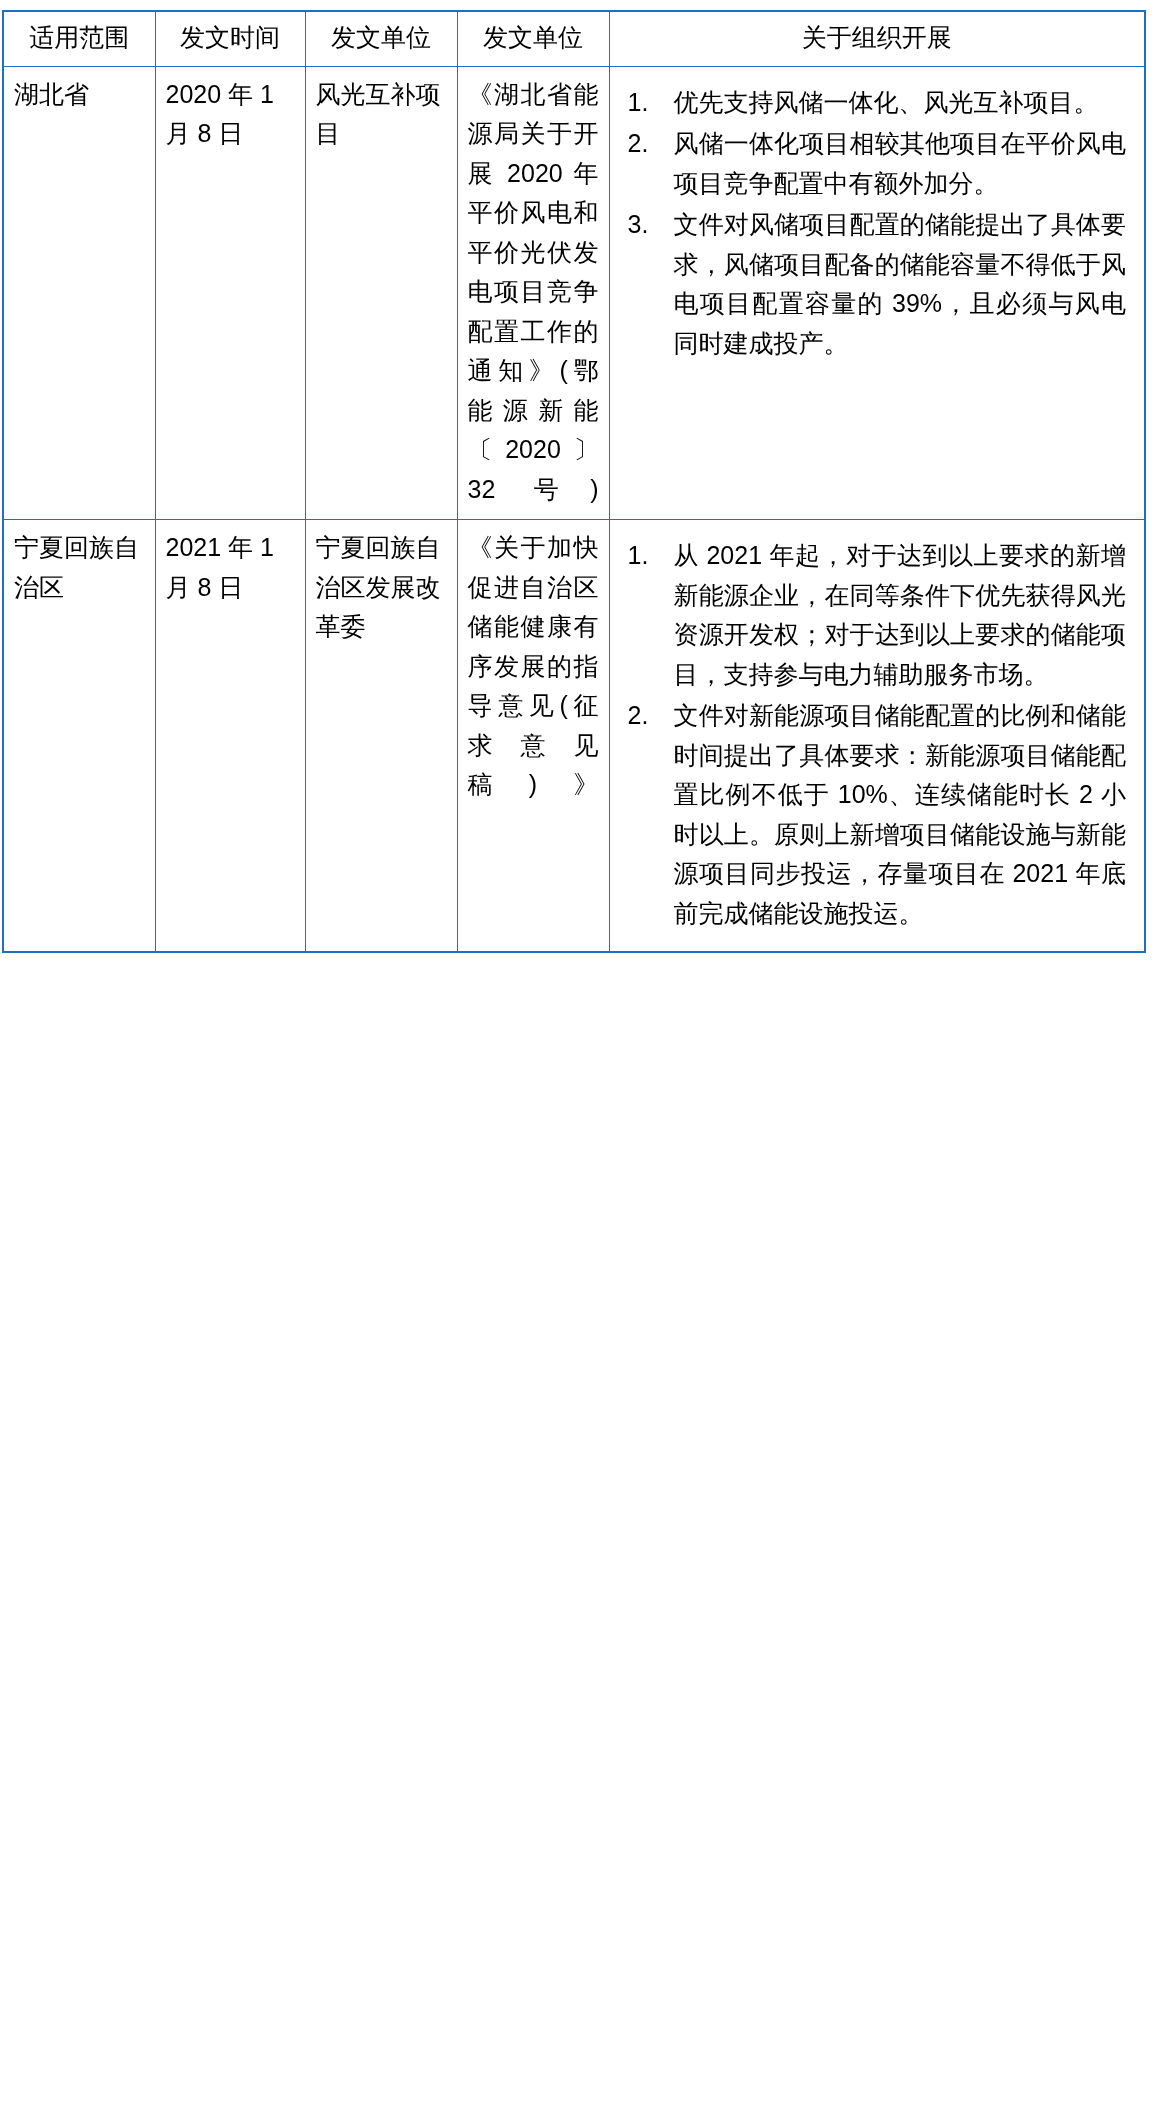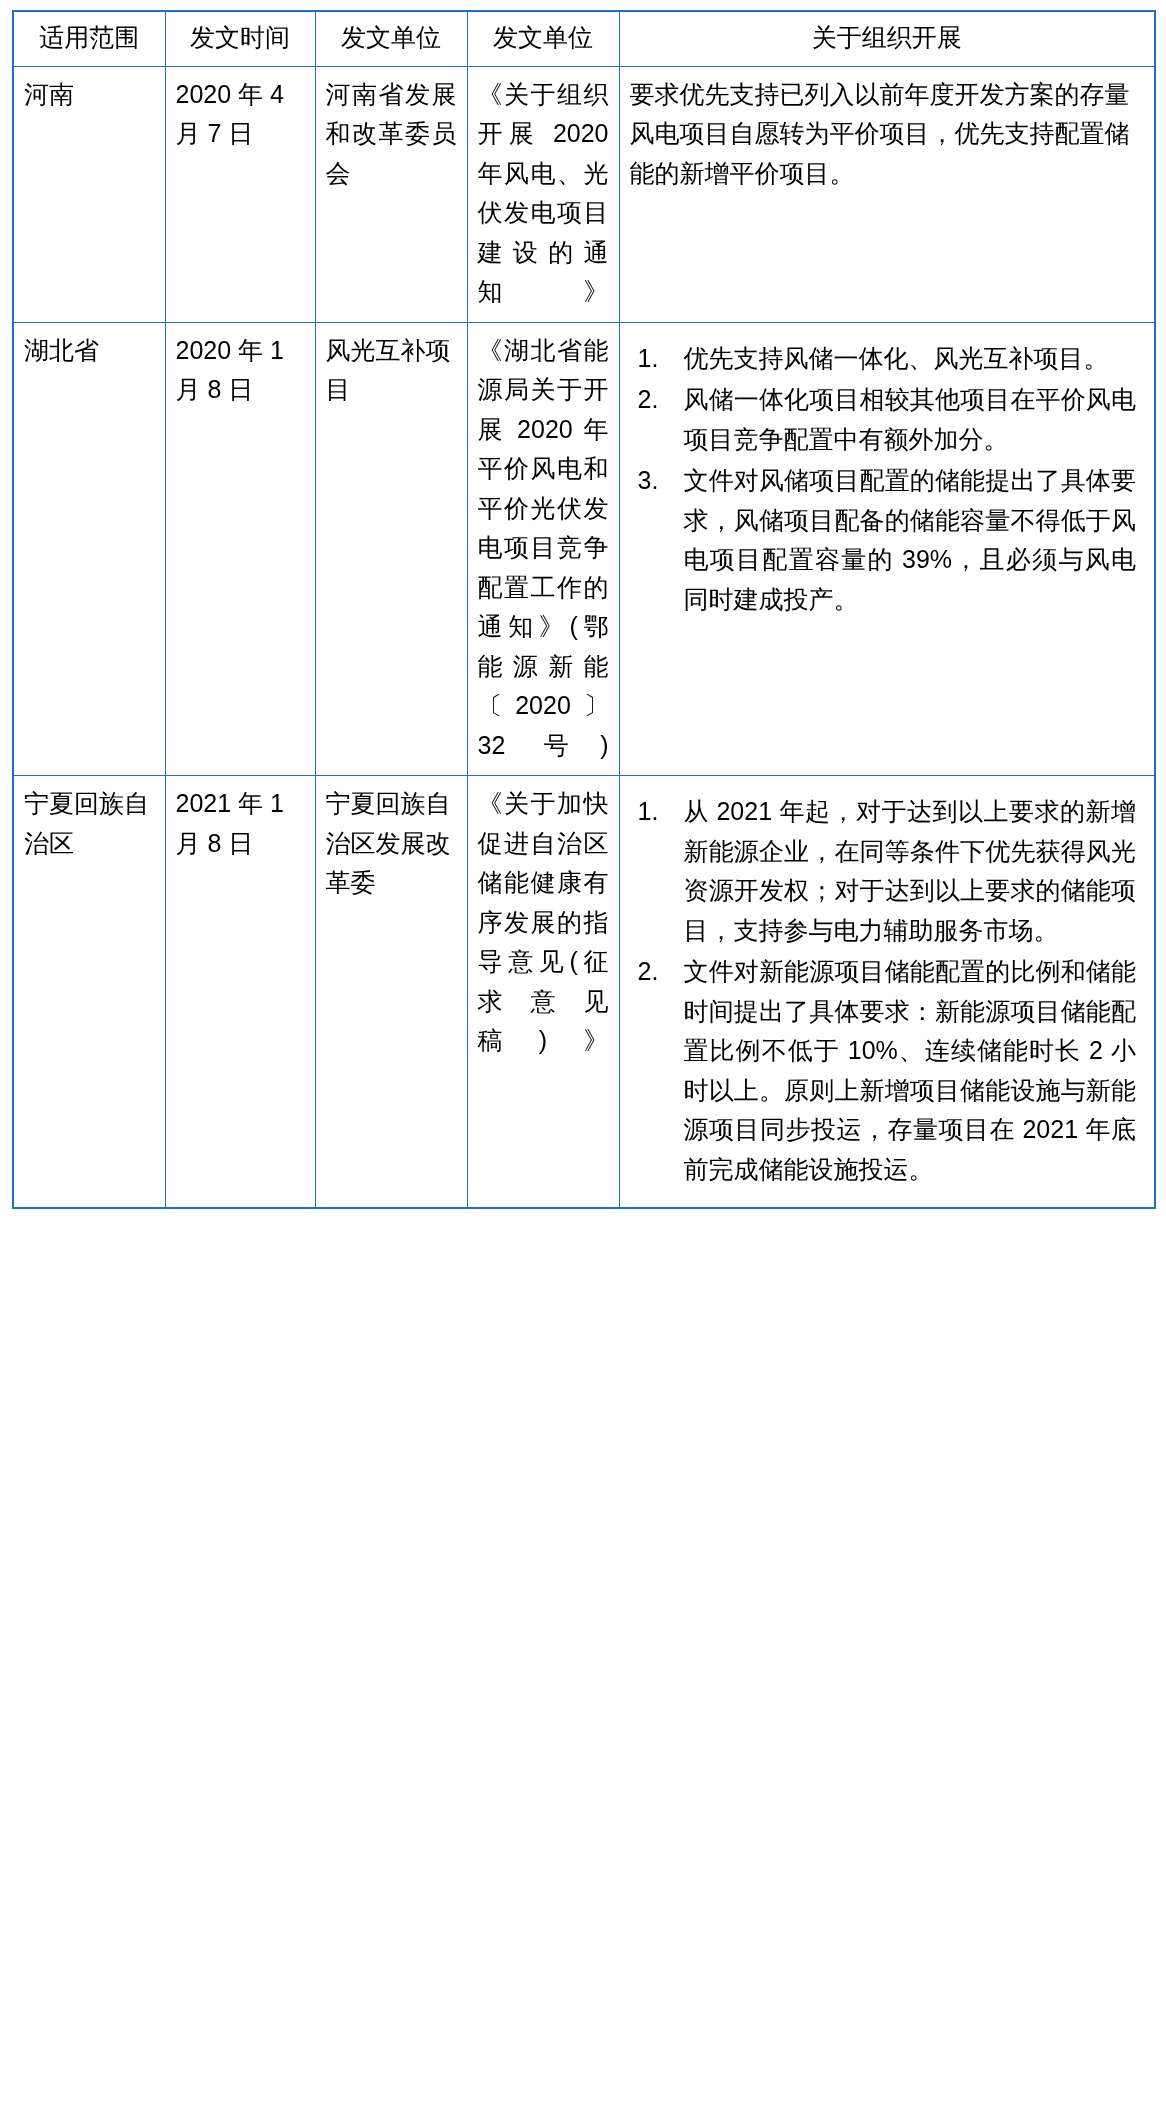--- a/index.html
+++ b/index.html
@@ -7,21 +7,21 @@
     padding: 0;
     background: #ffffff;
   }
   body {
     font-family: "Liberation Sans", "DejaVu Sans", sans-serif;
     width: 1166px;
   }
   .page {
     width: 1166px;
     box-sizing: border-box;
-    padding: 10px 12px 12px 12px;
+    padding: 10px 12px 12px 2px;
   }
   table.policy-table {
     border-collapse: collapse;
     width: 1142px;
     table-layout: fixed;
     border: 2px solid #1f6ec0;
   }
   table.policy-table th,
   table.policy-table td {
     border: 1.5px solid #1f6ec0;
@@ -99,29 +99,20 @@
       <tr>
         <th>适用范围</th>
         <th>发文时间</th>
         <th>发文单位</th>
         <th>发文单位</th>
         <th>关于组织开展</th>
       </tr>
     </thead>
     <tbody>
 
-      <tr>
-        <td class="cell-scope">河南</td>
-        <td class="cell-date nojustify">2020 年 4 月 7 日</td>
-        <td class="cell-org">河南省发展和改革委员会</td>
-        <td class="cell-name">《关于组织开展 2020 年风电、光伏发电项目建设的通知》</td>
-        <td class="cell-content">
-          <span class="plain-text">要求优先支持已列入以前年度开发方案的存量风电项目自愿转为平价项目，优先支持配置储能的新增平价项目。</span>
-        </td>
-      </tr>
 
 
       <tr>
         <td class="cell-scope">湖北省</td>
         <td class="cell-date nojustify">2020 年 1 月 8 日</td>
         <td class="cell-org nojustify">风光互补项目</td>
         <td class="cell-name">《湖北省能源局关于开展 2020 年平价风电和平价光伏发电项目竞争配置工作的通知》(鄂能源新能〔2020〕32 号)</td>
         <td class="cell-content">
           <ol class="content-list">
             <li>

